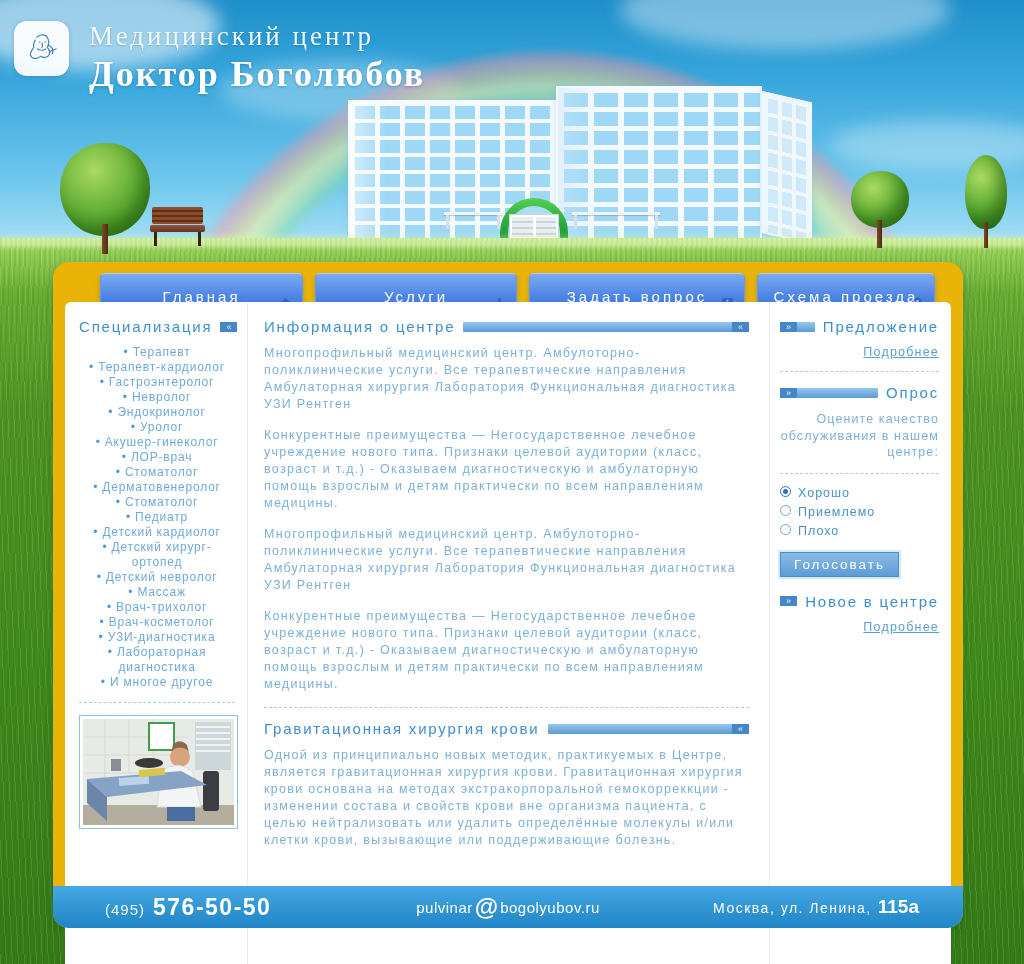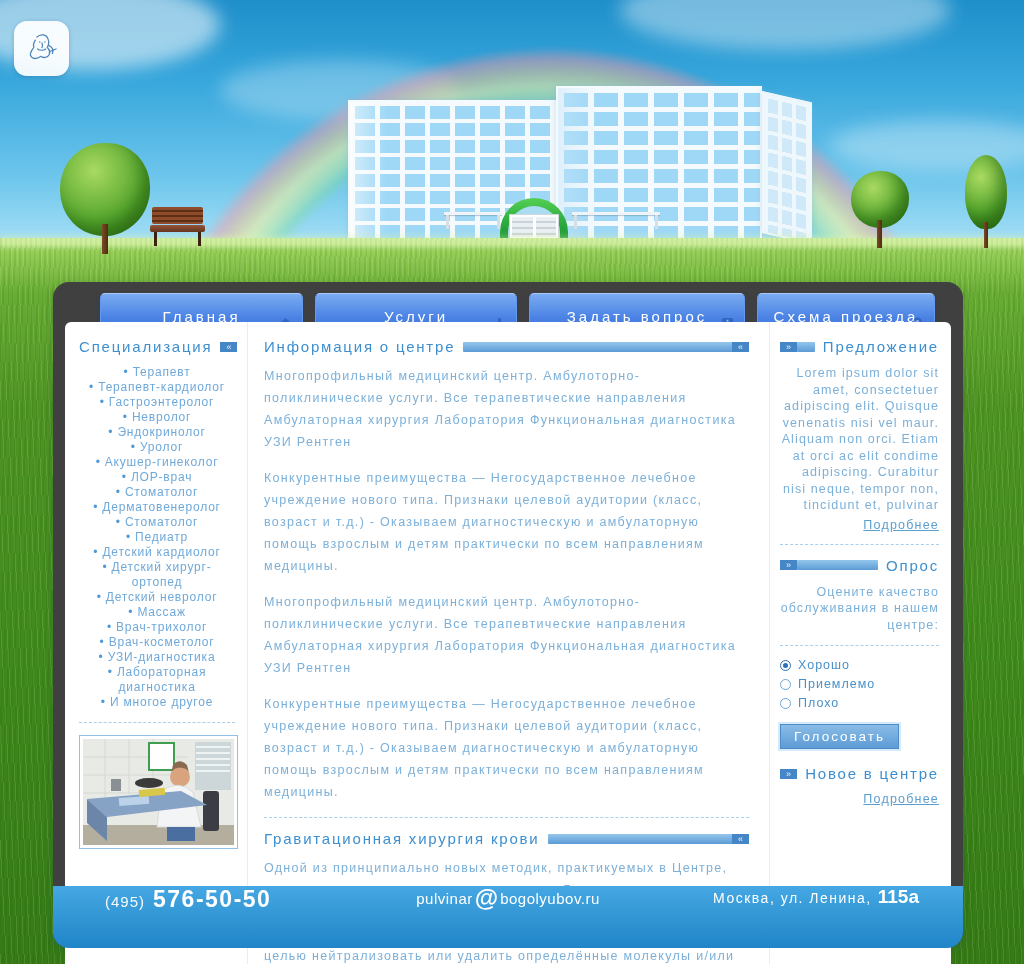--- a/index.html
+++ b/index.html
@@ -90,22 +90,22 @@
   
   .brand{position:absolute;left:14px;top:21px;display:flex;align-items:flex-start;}
   .logo{width:55px;height:55px;background:rgba(255,255,255,.92);border-radius:13px;
      display:flex;align-items:center;justify-content:center;box-shadow:0 1px 4px rgba(0,60,110,.25);}
   .brand-text{margin-left:20px;color:#f2fafd;font-family:"Liberation Serif","DejaVu Serif",serif;}
   .brand-l1{font-size:27px;letter-spacing:3px;text-shadow:0 1px 2px rgba(0,60,120,.25);}
   .brand-l2{font-size:36px;font-weight:bold;letter-spacing:2px;margin-top:1px;color:#fff;
             text-shadow:0 1px 3px rgba(0,60,120,.3);}
 
   
-  .wrap{position:absolute;left:53px;top:262px;width:910px;height:666px;background:#404040;
-        border-radius:16px;box-shadow:0 3px 10px rgba(0,50,90,.18);margin-top:20px;}
+  .wrap{position:absolute;left:53px;top:262px;width:910px;height:666px;background:#eab308;
+        border-radius:16px;box-shadow:0 3px 10px rgba(0,50,90,.18);}
   .tabs{position:absolute;left:47px;top:11px;display:flex;gap:12px;}
   .tab{position:relative;height:45px;border-radius:5px 5px 0 0;cursor:pointer;
        background:linear-gradient(180deg,#7aabf1 0%,#4a82e4 55%,#3a70d8 100%);
        border:1px solid #639af0;border-top-color:#a9c9f7;border-bottom:none;
        box-shadow:0 3px 5px rgba(15,60,140,.28);
        display:flex;align-items:center;justify-content:center;
        color:#fff;font-size:15px;letter-spacing:3px;}
   .tab:nth-child(1){width:203px;} .tab:nth-child(2){width:202px;}
   .tab:nth-child(3){width:216px;} .tab:nth-child(4){width:178px;align-items:center;}
   .tab .tic{position:absolute;right:9px;bottom:7px;opacity:.55;}
@@ -120,44 +120,44 @@
   .hd-title{font-size:15px;color:#3e8fcf;letter-spacing:1.8px;white-space:nowrap;}
   .bar{flex:1;height:10px;margin-left:8px;border-radius:1px;
        background:linear-gradient(180deg,#93c6ec,#5d9bd6);
        display:flex;justify-content:flex-end;align-items:center;}
   .chev{width:17px;height:10px;background:#4486c6;color:#eaf4fc;font-size:9px;line-height:10px;
         text-align:center;letter-spacing:0;cursor:pointer;}
   .hd-r{display:flex;align-items:center;margin-bottom:10px;}
   .hd-r .bar{margin:0 8px 0 0;justify-content:flex-start;}
   .hd-r .hd-title{margin-left:auto;}
 
-  .txt{font-size:12.5px;line-height:22px;color:#7cb0d9;letter-spacing:1.3px;margin:0 0 14px;}
+  .txt{font-size:12.5px;line-height:17px;color:#7cb0d9;letter-spacing:1.3px;margin:0 0 14px;}
   .sep{border:none;border-top:1px dashed #a9cfec;margin:12px 0;}
 
   .spec{list-style:none;margin:4px 0 0;padding:0;text-align:center;}
   .spec li{font-size:12px;line-height:15px;color:#6fa9da;letter-spacing:.8px;cursor:pointer;}
   .spec li::before{content:"\2022\00a0 ";color:#4f9ad6;}
 
   .photo{margin-top:12px;width:159px;height:114px;border:1px solid #8fc1e8;background:#fff;padding:3px;}
 
   .r-txt{font-size:12.5px;line-height:16.5px;color:#7cb0d9;letter-spacing:1.1px;text-align:right;margin:0 0 4px;}
   .r-link{display:block;text-align:right;font-size:12.5px;letter-spacing:1.2px;color:#5b9fd1;
           text-decoration:underline;cursor:pointer;margin:2px 0 6px;}
-  .opt{display:flex;align-items:center;margin:5px 0;font-size:12.5px;color:#4a90c8;
+  .opt{display:flex;margin:5px 0;font-size:12.5px;color:#4a90c8;
        letter-spacing:1px;cursor:pointer;}
   .radio{width:11px;height:11px;border-radius:50%;border:1px solid #6fa7d6;background:#fff;
          margin-right:7px;position:relative;flex:none;}
   .radio.checked{border-color:#2a72b4;}
   .radio.checked::after{content:"";position:absolute;inset:2px;border-radius:50%;background:#2a72b4;}
   .vote{margin-top:9px;background:linear-gradient(180deg,#8abce6,#5d9cd6);border:1px solid #4d8cc8;
         box-shadow:0 0 0 2px #d5ebfa;color:#fff;font-size:13.5px;letter-spacing:2px;
         padding:4px 13px;cursor:pointer;font-family:inherit;}
 
-  .footer{position:absolute;left:0;right:0;bottom:0;height:62px;border-radius:0 0 16px 16px;
-          background:linear-gradient(180deg,#45a8e3,#2085c7);display:flex;align-items:flex-start;color:#fff;}
+  .footer{position:absolute;left:0;right:0;bottom:0;height:42px;border-radius:0 0 16px 16px;
+          background:linear-gradient(180deg,#45a8e3,#2085c7);display:flex;align-items:center;color:#fff;}
   .f-phone{margin-left:52px;display:flex;align-items:baseline;white-space:nowrap;}
   .f-code{font-size:15px;letter-spacing:1px;opacity:.95;}
   .f-num{font-size:23px;font-weight:bold;letter-spacing:1.5px;margin-left:8px;}
   .f-email{position:absolute;left:50%;transform:translateX(-50%);display:flex;align-items:center;cursor:pointer;}
   .f-user{font-size:15px;letter-spacing:.5px;}
   .f-at{font-size:24px;font-weight:bold;margin:0 2px;line-height:1;}
   .f-dom{font-size:15px;letter-spacing:.5px;}
   .f-addr{margin-left:auto;margin-right:44px;display:flex;align-items:baseline;white-space:nowrap;}
   .f-city{font-size:14px;letter-spacing:1.5px;}
   .f-house{font-size:19px;font-weight:bold;margin-left:6px;}
@@ -212,20 +212,24 @@
           <path d="M15 26c-3 4-5 9-2 12 3 3 9 2 12-1"></path>
           <path d="M26 37c4 3 9 1 11-3 1-3 0-6-2-8"></path>
           <path d="M21 27c3 2 8 2 11 0"></path>
           <path d="M27 19c1 2 1 4 0 6"></path>
           <path d="M36 22c4 2 7 6 5 11"></path>
           <path d="M38 30l8-3"></path>
         </g>
         <circle cx="24" cy="17.5" r="1" fill="#4d84b8"></circle>
         <circle cx="31" cy="17.5" r="1" fill="#4d84b8"></circle>
       </svg>
+    </div>
+    <div class="brand-text">
+      <div class="brand-l1">Медицинский центр</div>
+      <div class="brand-l2">Доктор Боголюбов</div>
     </div>
   </div>
 
   <div class="wrap">
 
     <div class="tabs">
       <div class="tab">
         <span>Главная</span>
         <svg class="tic" width="15" height="15" viewBox="0 0 16 16">
           <path d="M8 2 L14 7.5 H12.2 V13 H9.4 V9.4 H6.6 V13 H3.8 V7.5 H2 Z" fill="#1d4fa8"></path>
@@ -344,21 +348,20 @@
         <p class="txt">Одной из принципиально новых методик, практикуемых в Центре, является гравитационная хирургия крови. Гравитационная хирургия крови основана на методах экстракорпоральной гемокорреккции - изменении состава и свойств крови вне организма пациента, с целью нейтрализовать или удалить определённые молекулы и/или клетки крови, вызывающие или поддерживающие болезнь.</p>
 
       </div>
 
       <div class="col-right">
         <div class="hd-r">
           <span class="chev">»</span>
           <span class="bar"></span>
           <span class="hd-title">Предложение</span>
         </div>
-        <p class="r-txt">Lorem ipsum dolor sit amet, consectetuer adipiscing elit. Quisque venenatis nisi vel maur. Aliquam non orci. Etiam at orci ac elit condime adipiscing. Curabitur nisi neque, tempor non, tincidunt et, pulvinar</p>
         <a class="r-link">Подробнее</a>
         <hr class="sep">
 
         <div class="hd-r">
           <span class="chev">»</span>
           <span class="bar"></span>
           <span class="hd-title">Опрос</span>
         </div>
         <p class="r-txt">Оцените качество обслуживания в нашем центре:</p>
         <hr class="sep">

